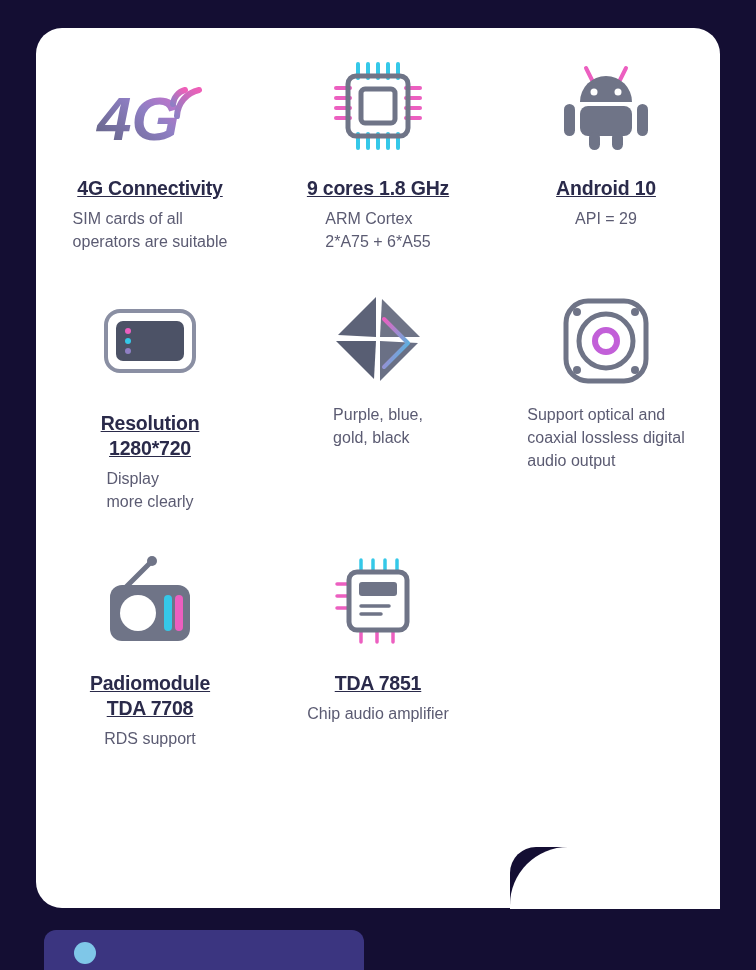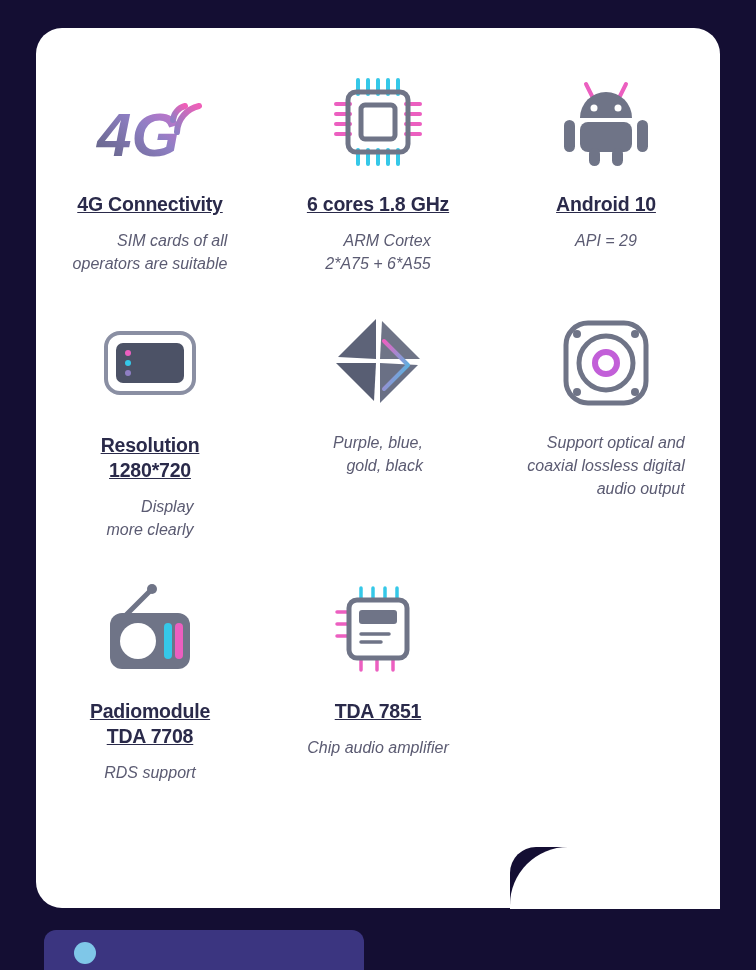--- a/index.html
+++ b/index.html
@@ -44,21 +44,21 @@
     right: 0;
     bottom: 0;
     width: 210px;
     height: 62px;
     background: #ffffff;
     border-top-left-radius: 58px;
   }
   .grid {
     position: absolute;
     left: 0;
-    top: 38px;
+    top: 22px;
     width: 684px;
     display: grid;
     grid-template-columns: repeat(3, 1fr);
     row-gap: 32px;
   }
   .cell {
     display: flex;
     flex-direction: column;
     align-items: center;
     padding: 0 12px;
@@ -74,26 +74,25 @@
     margin-top: 14px;
     font-size: 19.5px;
     font-weight: bold;
     color: #2a2a4a;
     text-align: center;
     line-height: 25px;
     letter-spacing: -0.2px;
     text-decoration: underline;
   }
   .subtitle {
-    margin-top: 12px;
+    margin-top: 6px;
     font-size: 16px;
     color: #5b5b72;
-    text-align: right;
+    text-align: left;
     line-height: 23px;
-    font-style: italic;
   }
   .brand {
     position: absolute;
     right: 42px;
     bottom: 20px;
     font-size: 27px;
     font-weight: bold;
     letter-spacing: 0.5px;
   }
   .brand .cc { color: #2a2a4a; }
@@ -174,21 +173,21 @@
               <line x1="8" y1="62" x2="22" y2="62"></line>
               <line x1="78" y1="32" x2="92" y2="32"></line>
               <line x1="78" y1="42" x2="92" y2="42"></line>
               <line x1="78" y1="52" x2="92" y2="52"></line>
               <line x1="78" y1="62" x2="92" y2="62"></line>
             </g>
             <rect x="20" y="20" width="60" height="60" rx="8" fill="none" stroke="#6f7487" stroke-width="5"></rect>
             <rect x="33" y="33" width="34" height="34" rx="4" fill="none" stroke="#6f7487" stroke-width="5"></rect>
           </svg>
         </div>
-        <div class="title">6 cores 1.8 GHz</div>
+        <div class="title">9 cores 1.8 GHz</div>
         <div class="subtitle">ARM Cortex<br>2*A75 + 6*A55</div>
       </div>
 
       <div class="cell">
         <div class="icon-wrap">
           <svg width="96" height="96" viewBox="0 0 96 96">
             <g stroke="#ec5fc0" stroke-width="4" stroke-linecap="round">
               <line x1="28" y1="10" x2="34" y2="22"></line>
               <line x1="68" y1="10" x2="62" y2="22"></line>
             </g>

